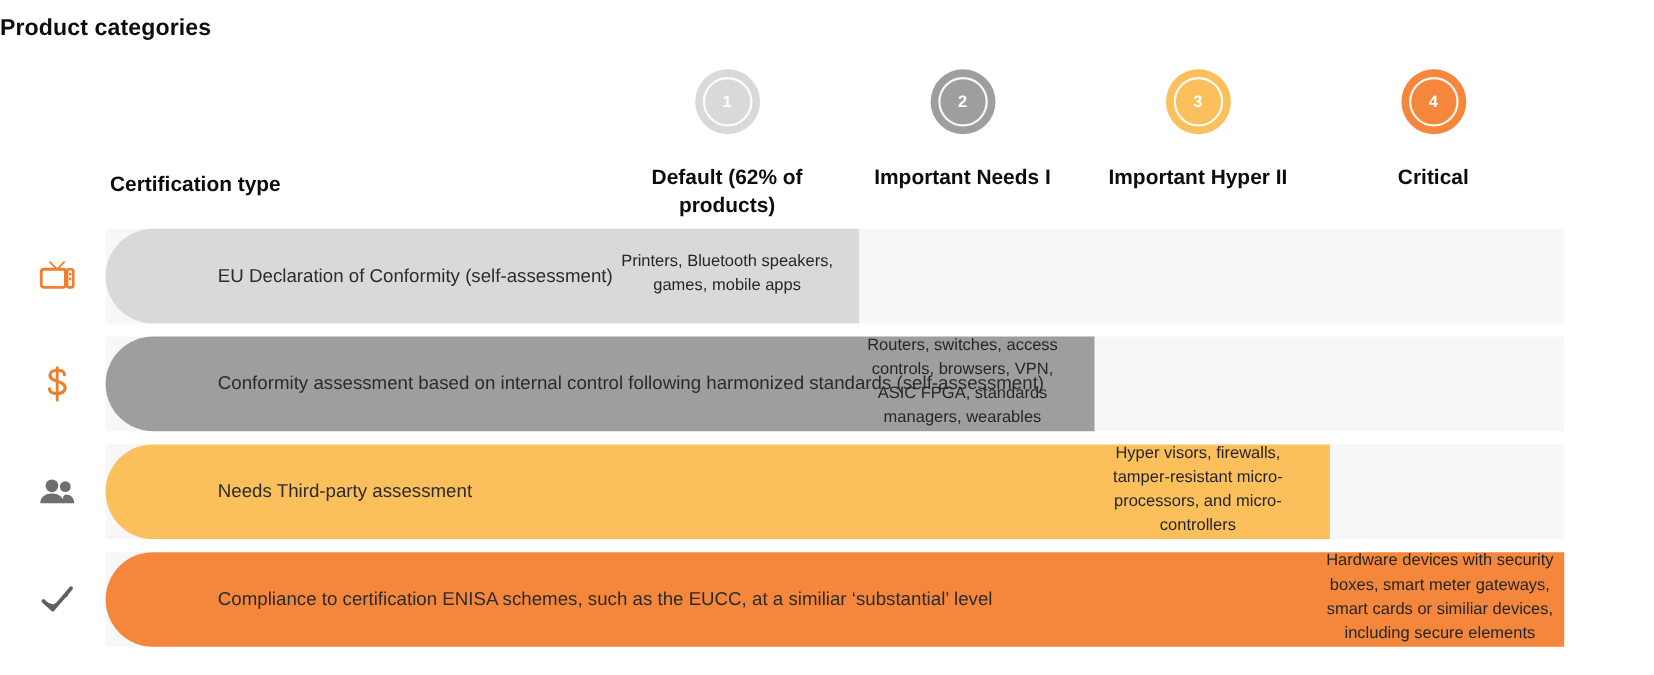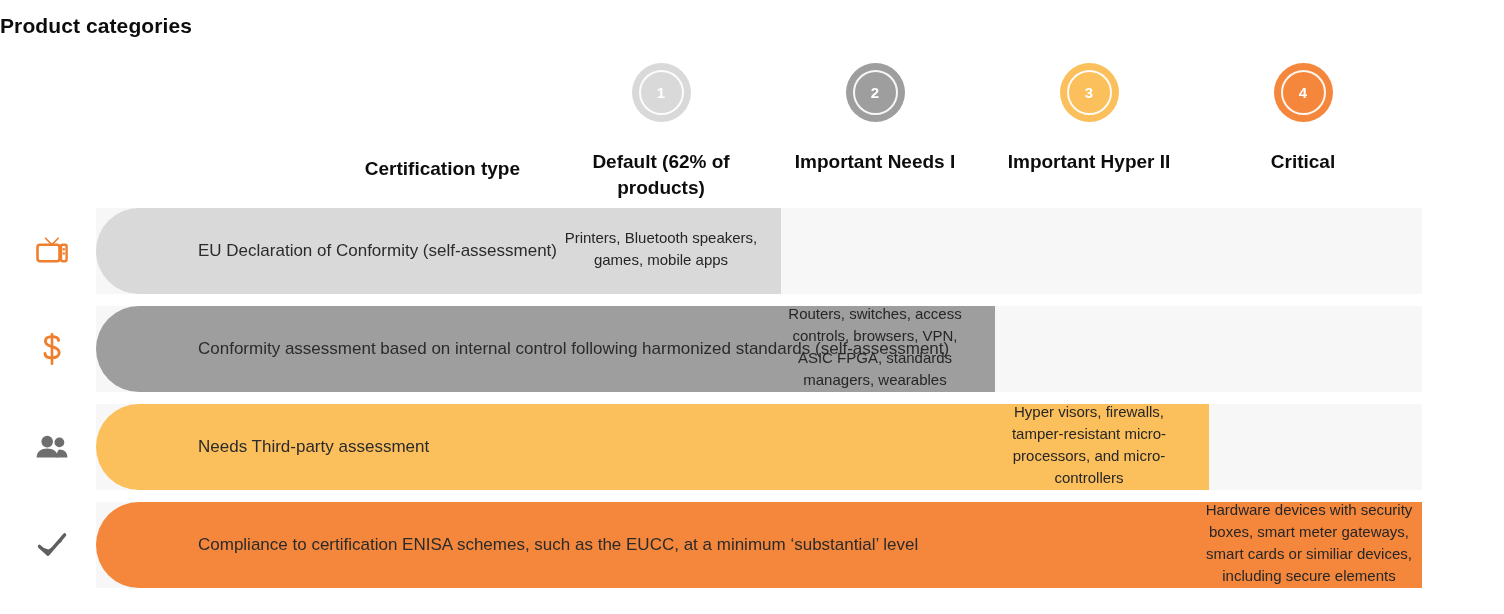--- a/index.html
+++ b/index.html
@@ -36,21 +36,21 @@
     left: 0;
     top: 58px;
     width: 1504px;
     height: 140px;
   }
   .cert-type-header {
     position: absolute;
     left: 100px;
     top: 100px;
     width: 420px;
-    text-align: right;
+    text-align: left;
     font-size: 19px;
     font-weight: bold;
     color: #0d0d0d;
   }
   .cat-header {
     position: absolute;
     top: 0;
     width: 214px;
     text-align: center;
   }
@@ -255,17 +255,17 @@
 
   <div class="row">
     <div class="row-track"></div>
     <div class="row-bar" style="background:#F5873C; width:1326px;"></div>
     <div class="row-icon-disc">
       <svg width="34" height="30" viewBox="0 0 34 30" aria-hidden="true">
         <path d="M4.5 16.4 L13.0 24.2 L29.6 4.8 L26.2 12.2 L13.4 19.6 Z" fill="#5F5F5F"></path>
         <path d="M4.5 16.4 L13.0 24.2 L29.6 4.8" fill="none" stroke="#5F5F5F" stroke-width="3.4" stroke-linecap="round" stroke-linejoin="round"></path>
       </svg>
     </div>
-    <div class="row-label" style="max-width:860px;">Compliance to certification ENISA schemes, such as the EUCC, at a minimum ‘substantial’ level</div>
+    <div class="row-label" style="max-width:860px;">Compliance to certification ENISA schemes, such as the EUCC, at a similiar ‘substantial’ level</div>
     <div class="row-cell" style="left:1196px; width:226px;">Hardware devices with security boxes, smart meter gateways, smart cards or similiar devices, including secure elements</div>
   </div>
 
 </div>
 
 </body></html>

